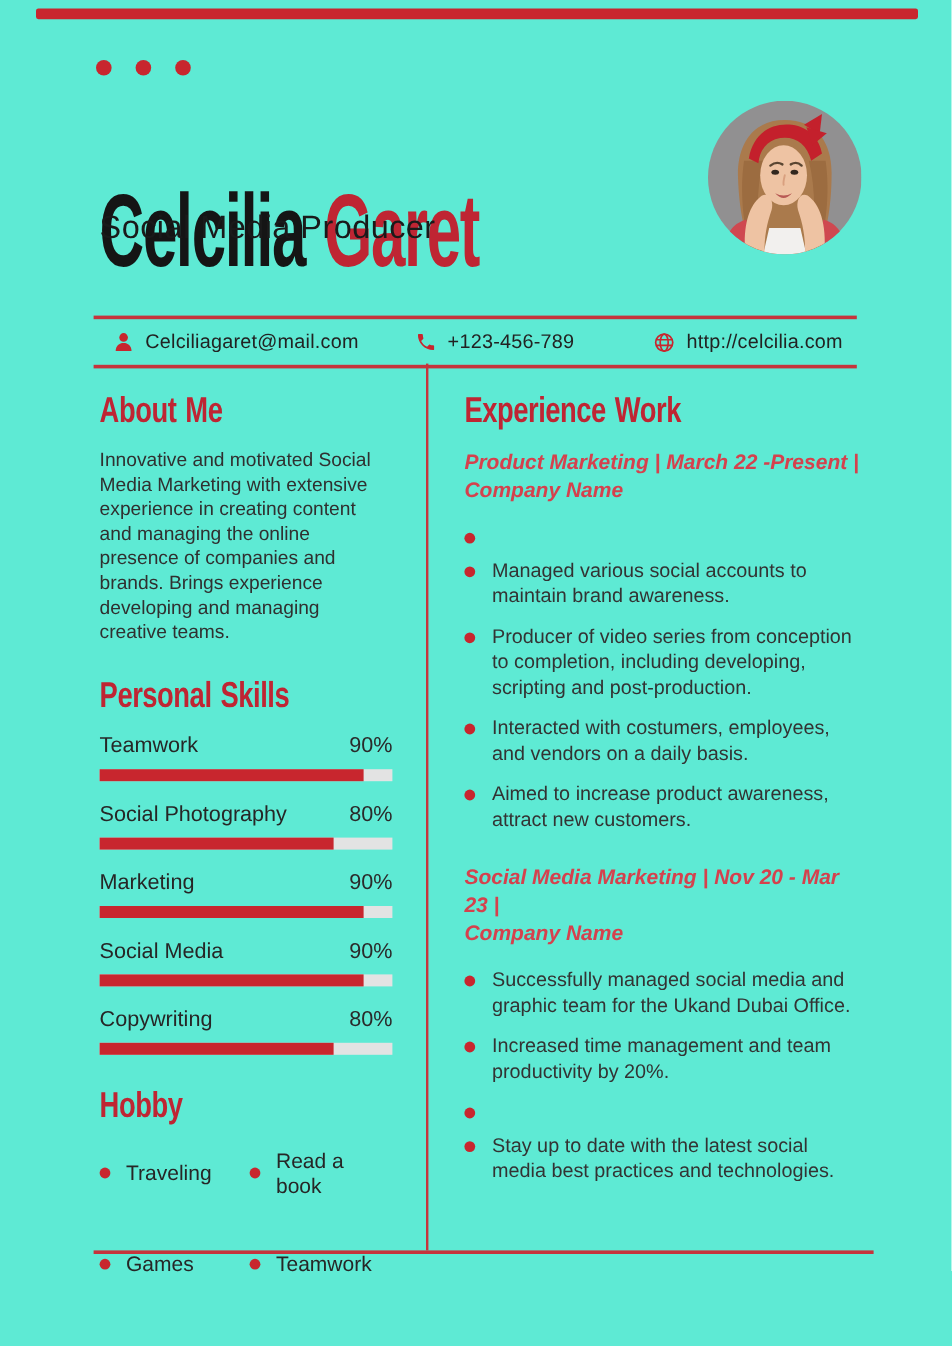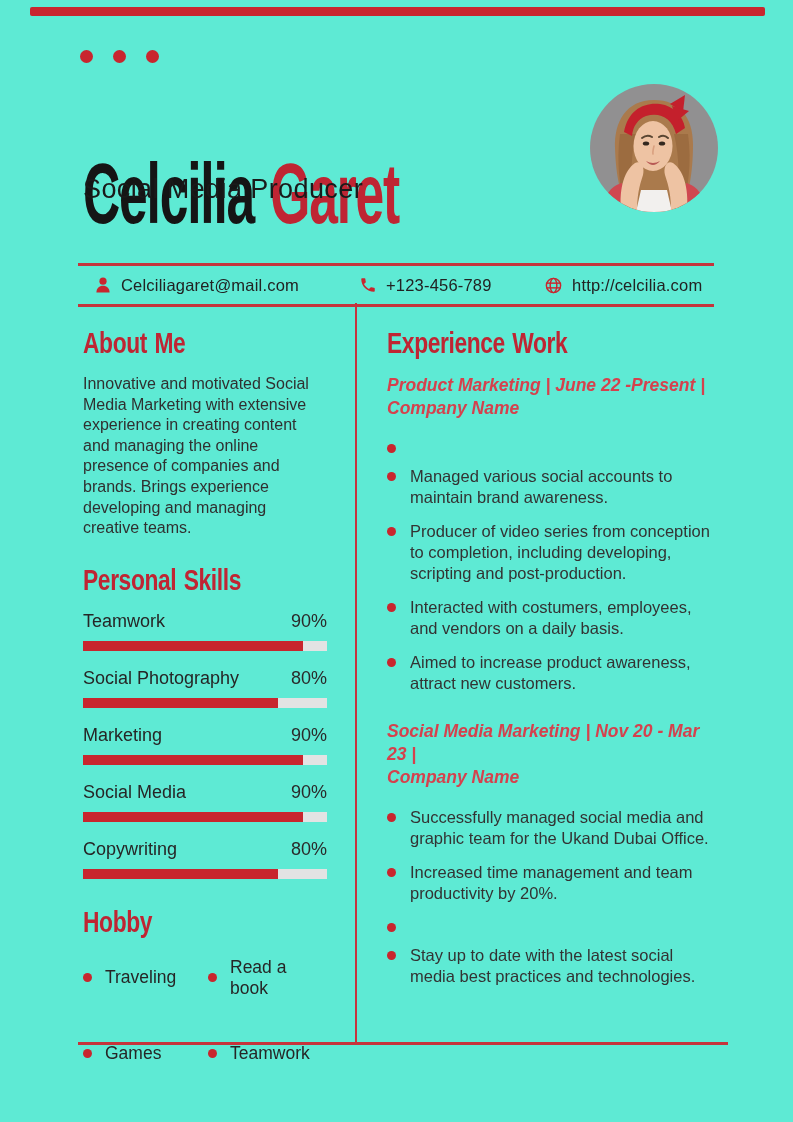--- a/index.html
+++ b/index.html
@@ -18,21 +18,21 @@
         letter-spacing:-2px;word-spacing:5px;white-space:nowrap;transform:scaleX(0.60);transform-origin:left top;color:#151515;}
   .name .last{color:var(--accent);}
   .subtitle{position:absolute;left:83px;top:174px;font-size:27px;letter-spacing:.4px;color:var(--text-dark);font-weight:500;}
   .avatar{position:absolute;left:590px;top:84px;width:128px;height:128px;border-radius:50%;overflow:hidden;}
   
   .contactbar{position:absolute;left:78px;top:263px;width:636px;height:38px;
               border-top:3px solid var(--line-red);border-bottom:3px solid var(--line-red);}
   .citem{position:absolute;top:0;height:38px;display:flex;align-items:center;gap:9px;
          font-size:16.5px;color:#222;letter-spacing:.2px;}
   .citem svg{flex:0 0 auto;}
-  .c-email{left:16px;} .c-phone{left:281px;} .c-web{left:466px;}
+  .c-email{left:16px;} .c-phone{left:268px;} .c-web{left:466px;}
   
   .vdivider{position:absolute;left:355px;top:303px;width:2px;height:739px;background:var(--line-red);}
   .bottomline{position:absolute;left:78px;top:1042px;width:650px;height:3px;background:var(--line-red);}
   
   .leftcol{position:absolute;left:83px;top:326px;width:244px;}
   .rightcol{position:absolute;left:387px;top:326px;width:330px;}
   .sec-h{color:var(--accent);font-weight:800;font-size:30px;line-height:34px;letter-spacing:-.5px;
          word-spacing:2px;white-space:nowrap;transform:scaleX(0.76);transform-origin:left center;margin:0;}
   .about-text{margin-top:14px;font-size:16px;line-height:20.6px;color:var(--text-body);white-space:pre-line;}
   
@@ -219,21 +219,21 @@
     <span class="bullet-dot"></span>
     <span class="hobby-label">Teamwork</span>
   </div>
 </div>
   </div>
 
   <div class="rightcol">
     <h2 class="sec-h">Experience Work</h2>
     <div id="jobs">
   <div class="job">
-    <div class="job-title">Product Marketing | June 22 -Present |
+    <div class="job-title">Product Marketing | March 22 -Present |
 Company Name</div>
     <ul class="job-bullets">
   <li>
     <span class="bullet-dot"></span>
   </li>
 
   <li>
     <span class="bullet-dot"></span>
     <span class="li-text">Managed various social accounts to
 maintain brand awareness.</span>

